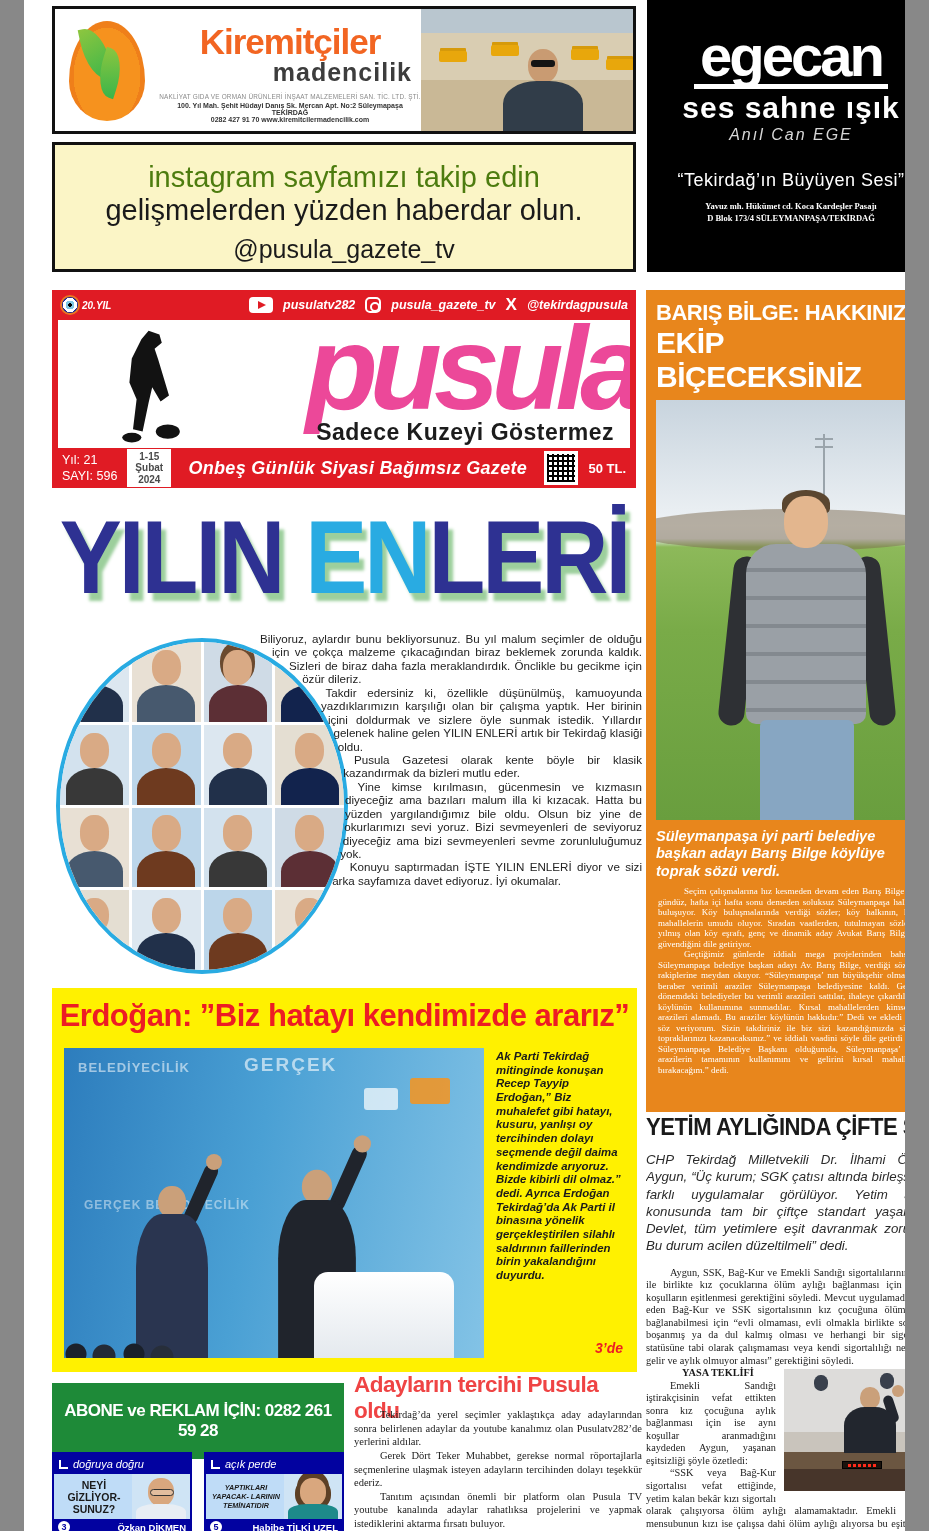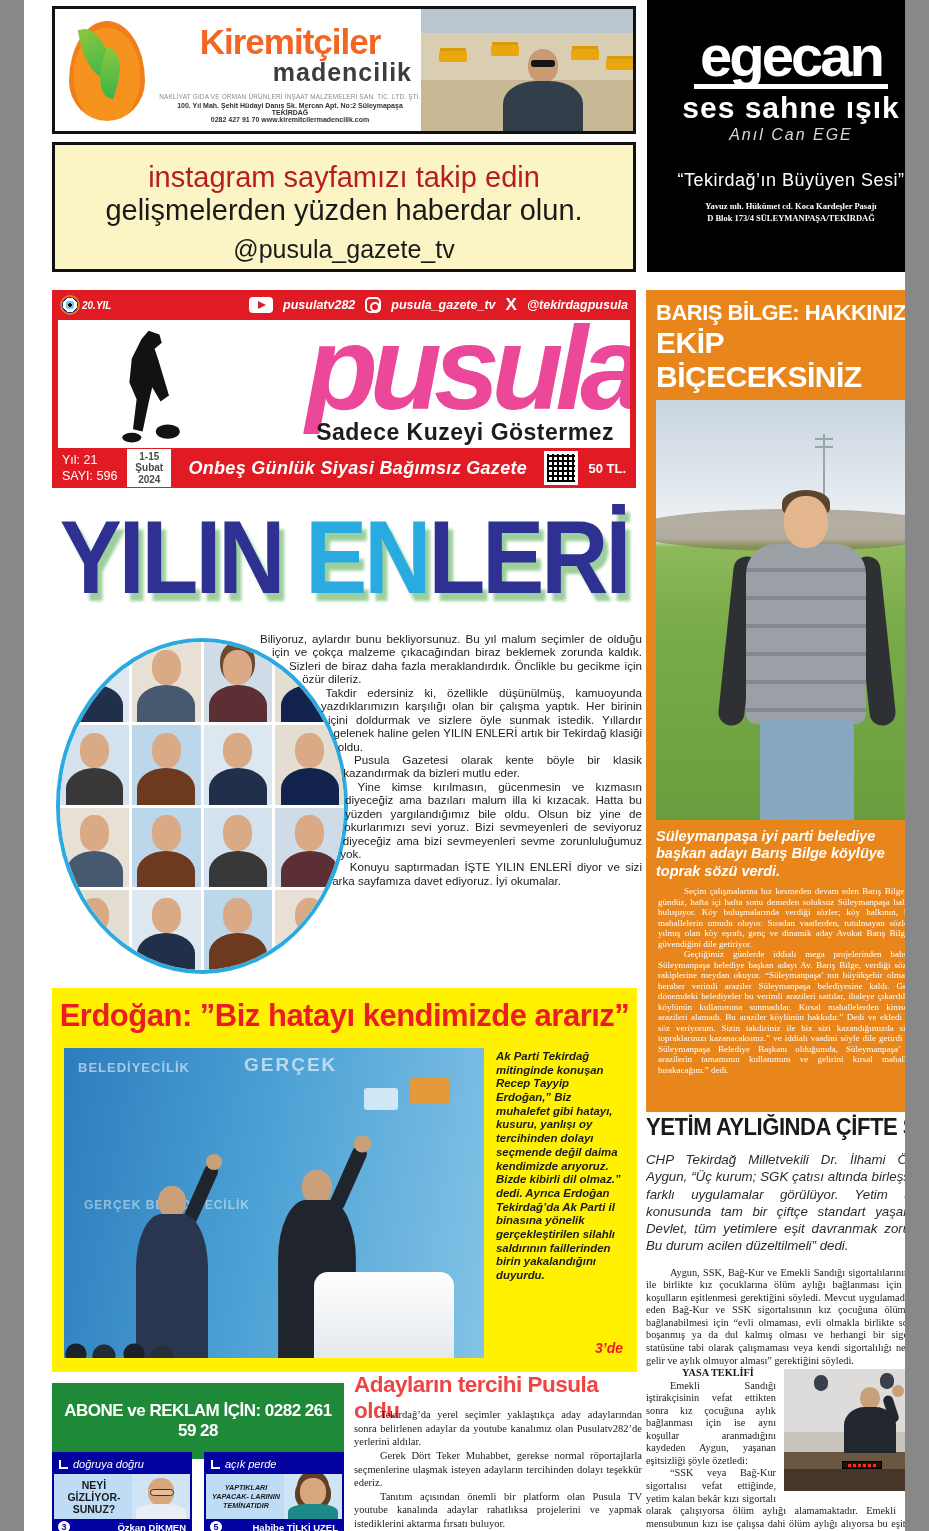--- a/index.html
+++ b/index.html
@@ -40,21 +40,21 @@
   .ege-title { font-size:58px; font-weight:bold; letter-spacing:-3px; line-height:.9;
     border-bottom:5px solid #fff; display:inline-block; padding:0 6px 2px; }
   .ege-sub { font-size:30px; font-weight:bold; letter-spacing:1px; margin-top:2px; }
   .ege-person { font-size:16px; color:#d8d8d8; font-style:italic; letter-spacing:2px; margin-top:1px; }
   .ege-slogan { font-size:18px; margin-top:26px; letter-spacing:.5px; }
   .ege-phone { font-size:35px; font-weight:bold; margin-top:22px; letter-spacing:1px; }
   .ege-addr { font-family:"Liberation Serif", serif; font-size:8.5px; font-weight:bold; margin-top:10px; line-height:1.35; }
   
   .insta-box { position:absolute; left:28px; top:142px; width:584px; height:130px;
     background:#fbf5c6; border:3px solid #111; text-align:center; padding-top:16px; }
-  .insta-l1 { font-size:29px; color:#b91c1c; }
+  .insta-l1 { font-size:29px; color:#4d7c0f; }
   .insta-l2 { font-size:29px; color:#1a1a1a; }
   .insta-h { font-size:25px; color:#1a1a1a; margin-top:8px; }
   
   .mast { position:absolute; left:28px; top:290px; width:584px; height:198px; background:#e01b24; }
   .mast-top { height:30px; display:flex; align-items:center; color:#fff; padding:0 8px; gap:2px; }
   .nazar { width:20px; height:20px; border-radius:50%; flex:none;
     background:radial-gradient(circle,#000 0 18%,#7ec8e3 18% 40%,#fff 40% 62%,#1426a0 62% 100%);
     border:2px solid #e87722; }
   .yil20 { font-size:10px; font-weight:bold; font-style:italic; }
   .soc { margin-left:auto; display:flex; align-items:center; gap:10px; font-size:12.5px; font-style:italic; font-weight:bold; }

